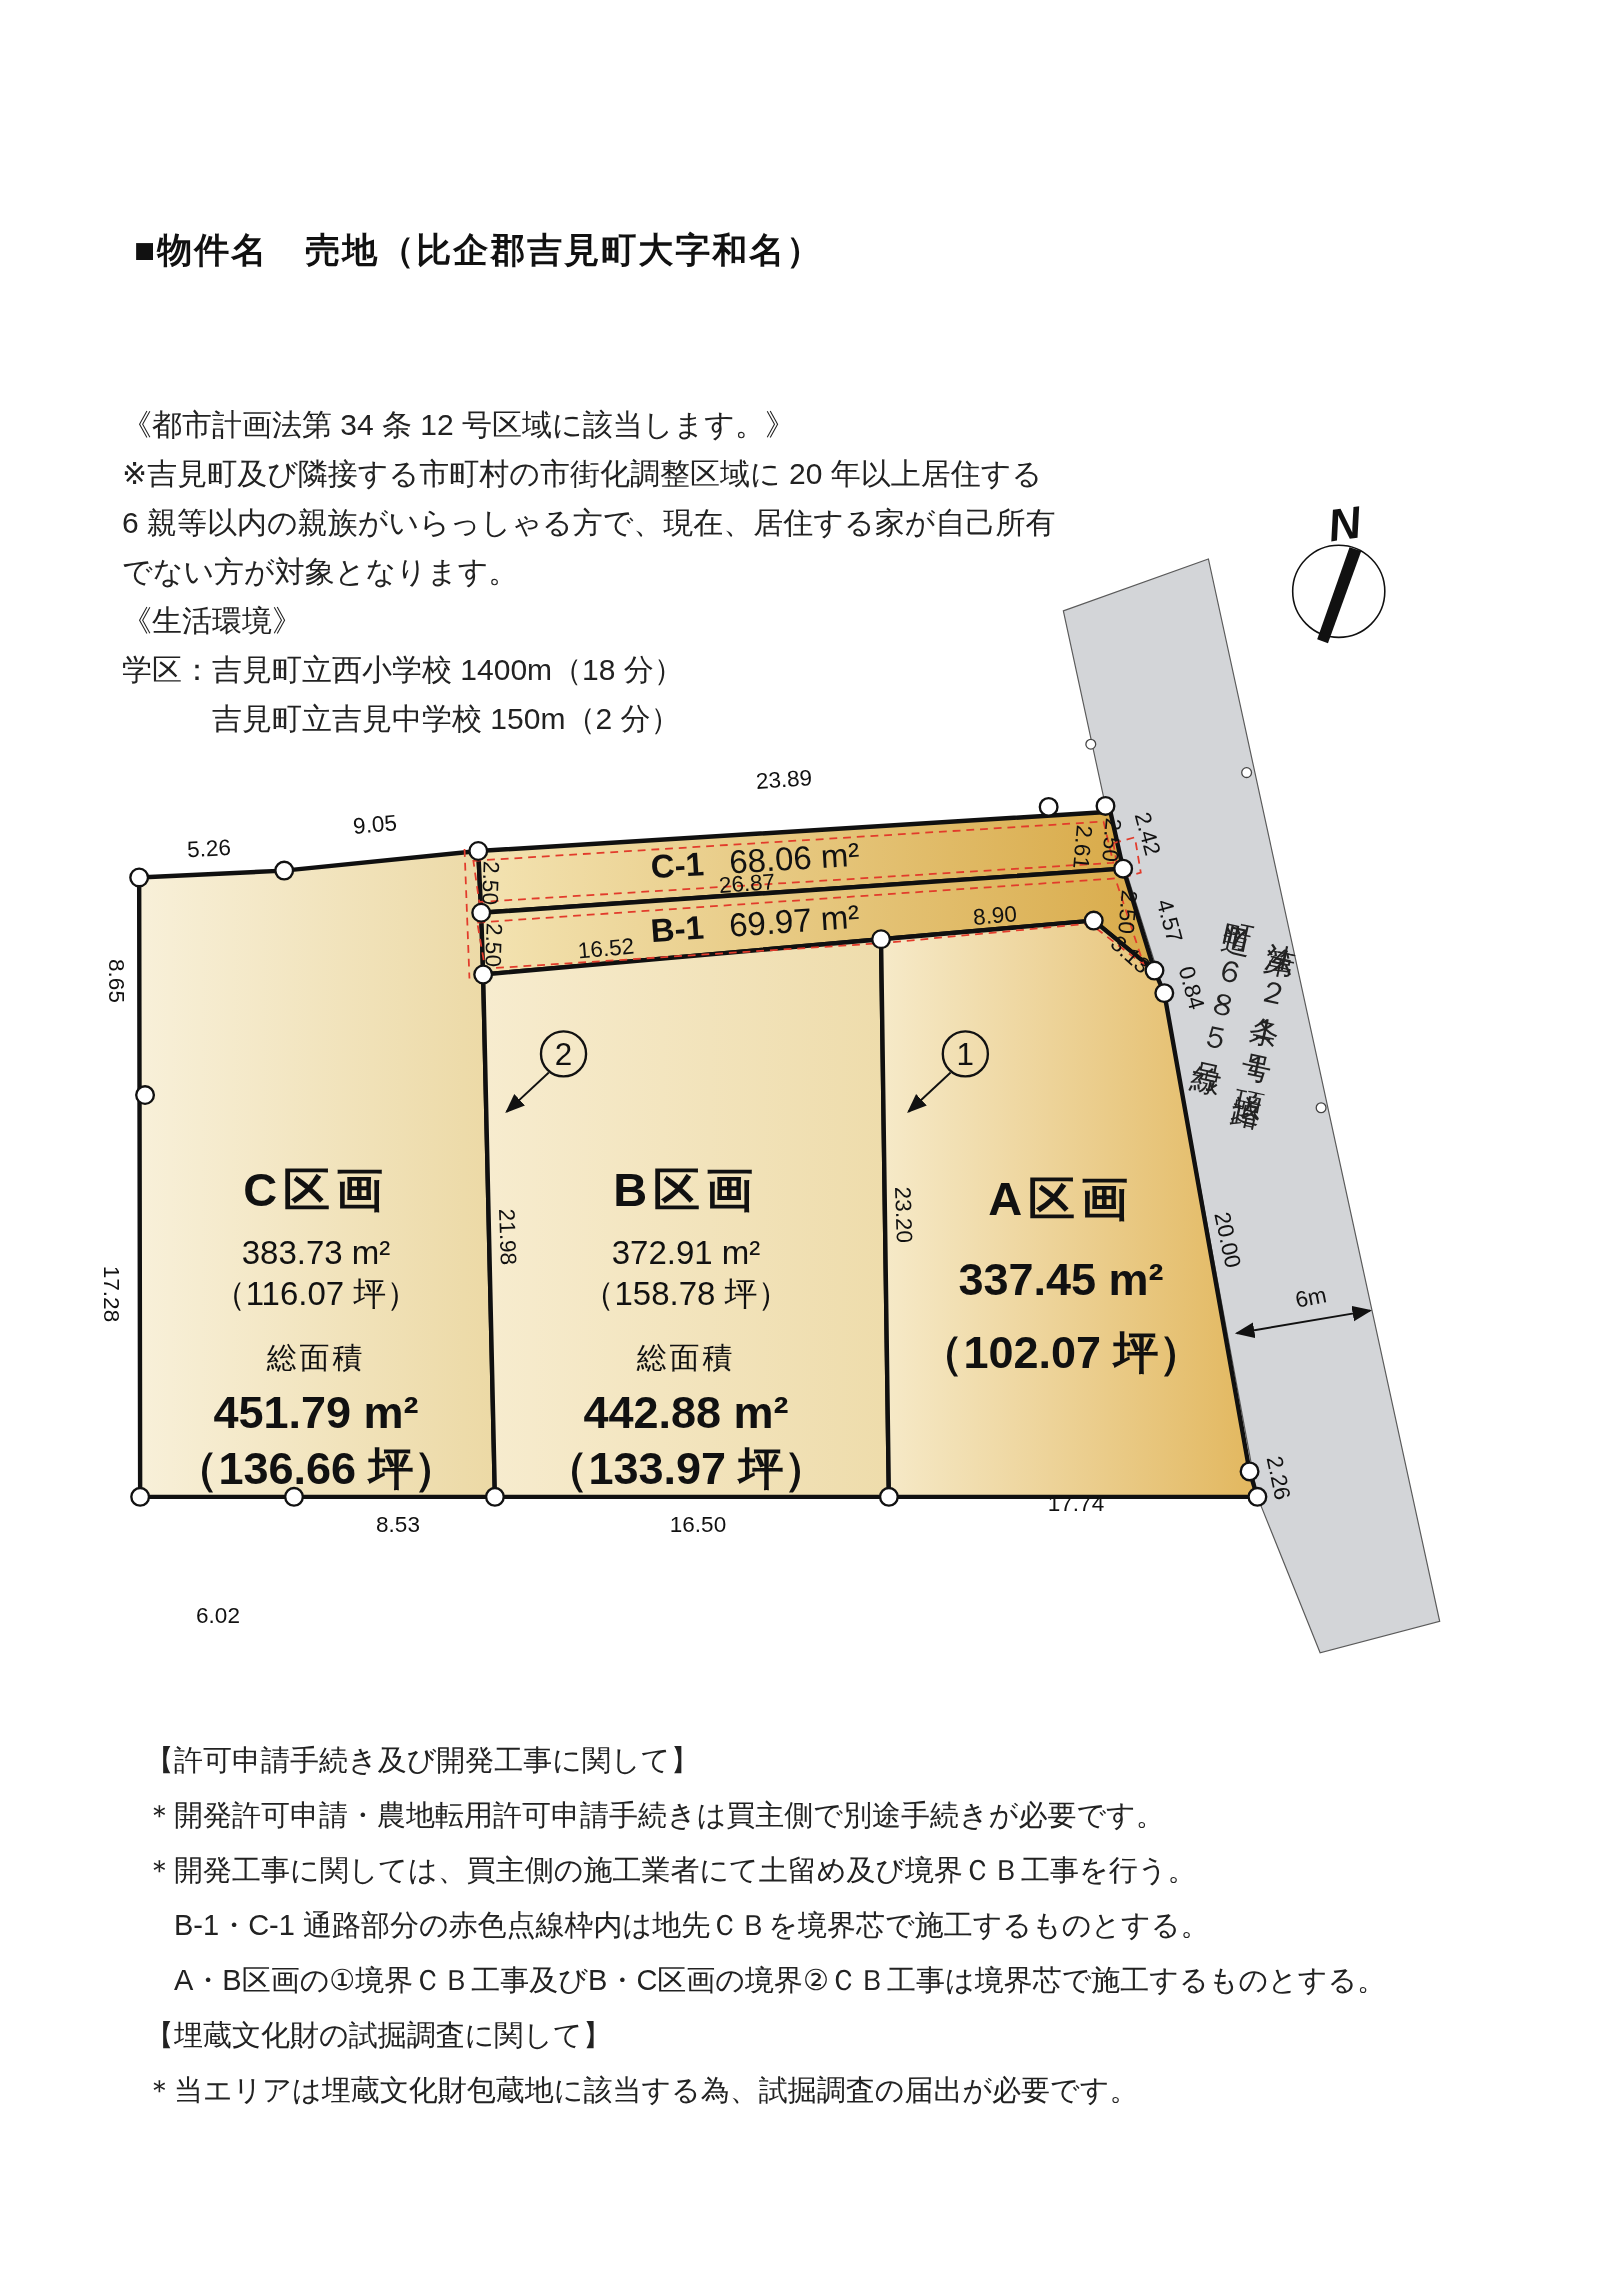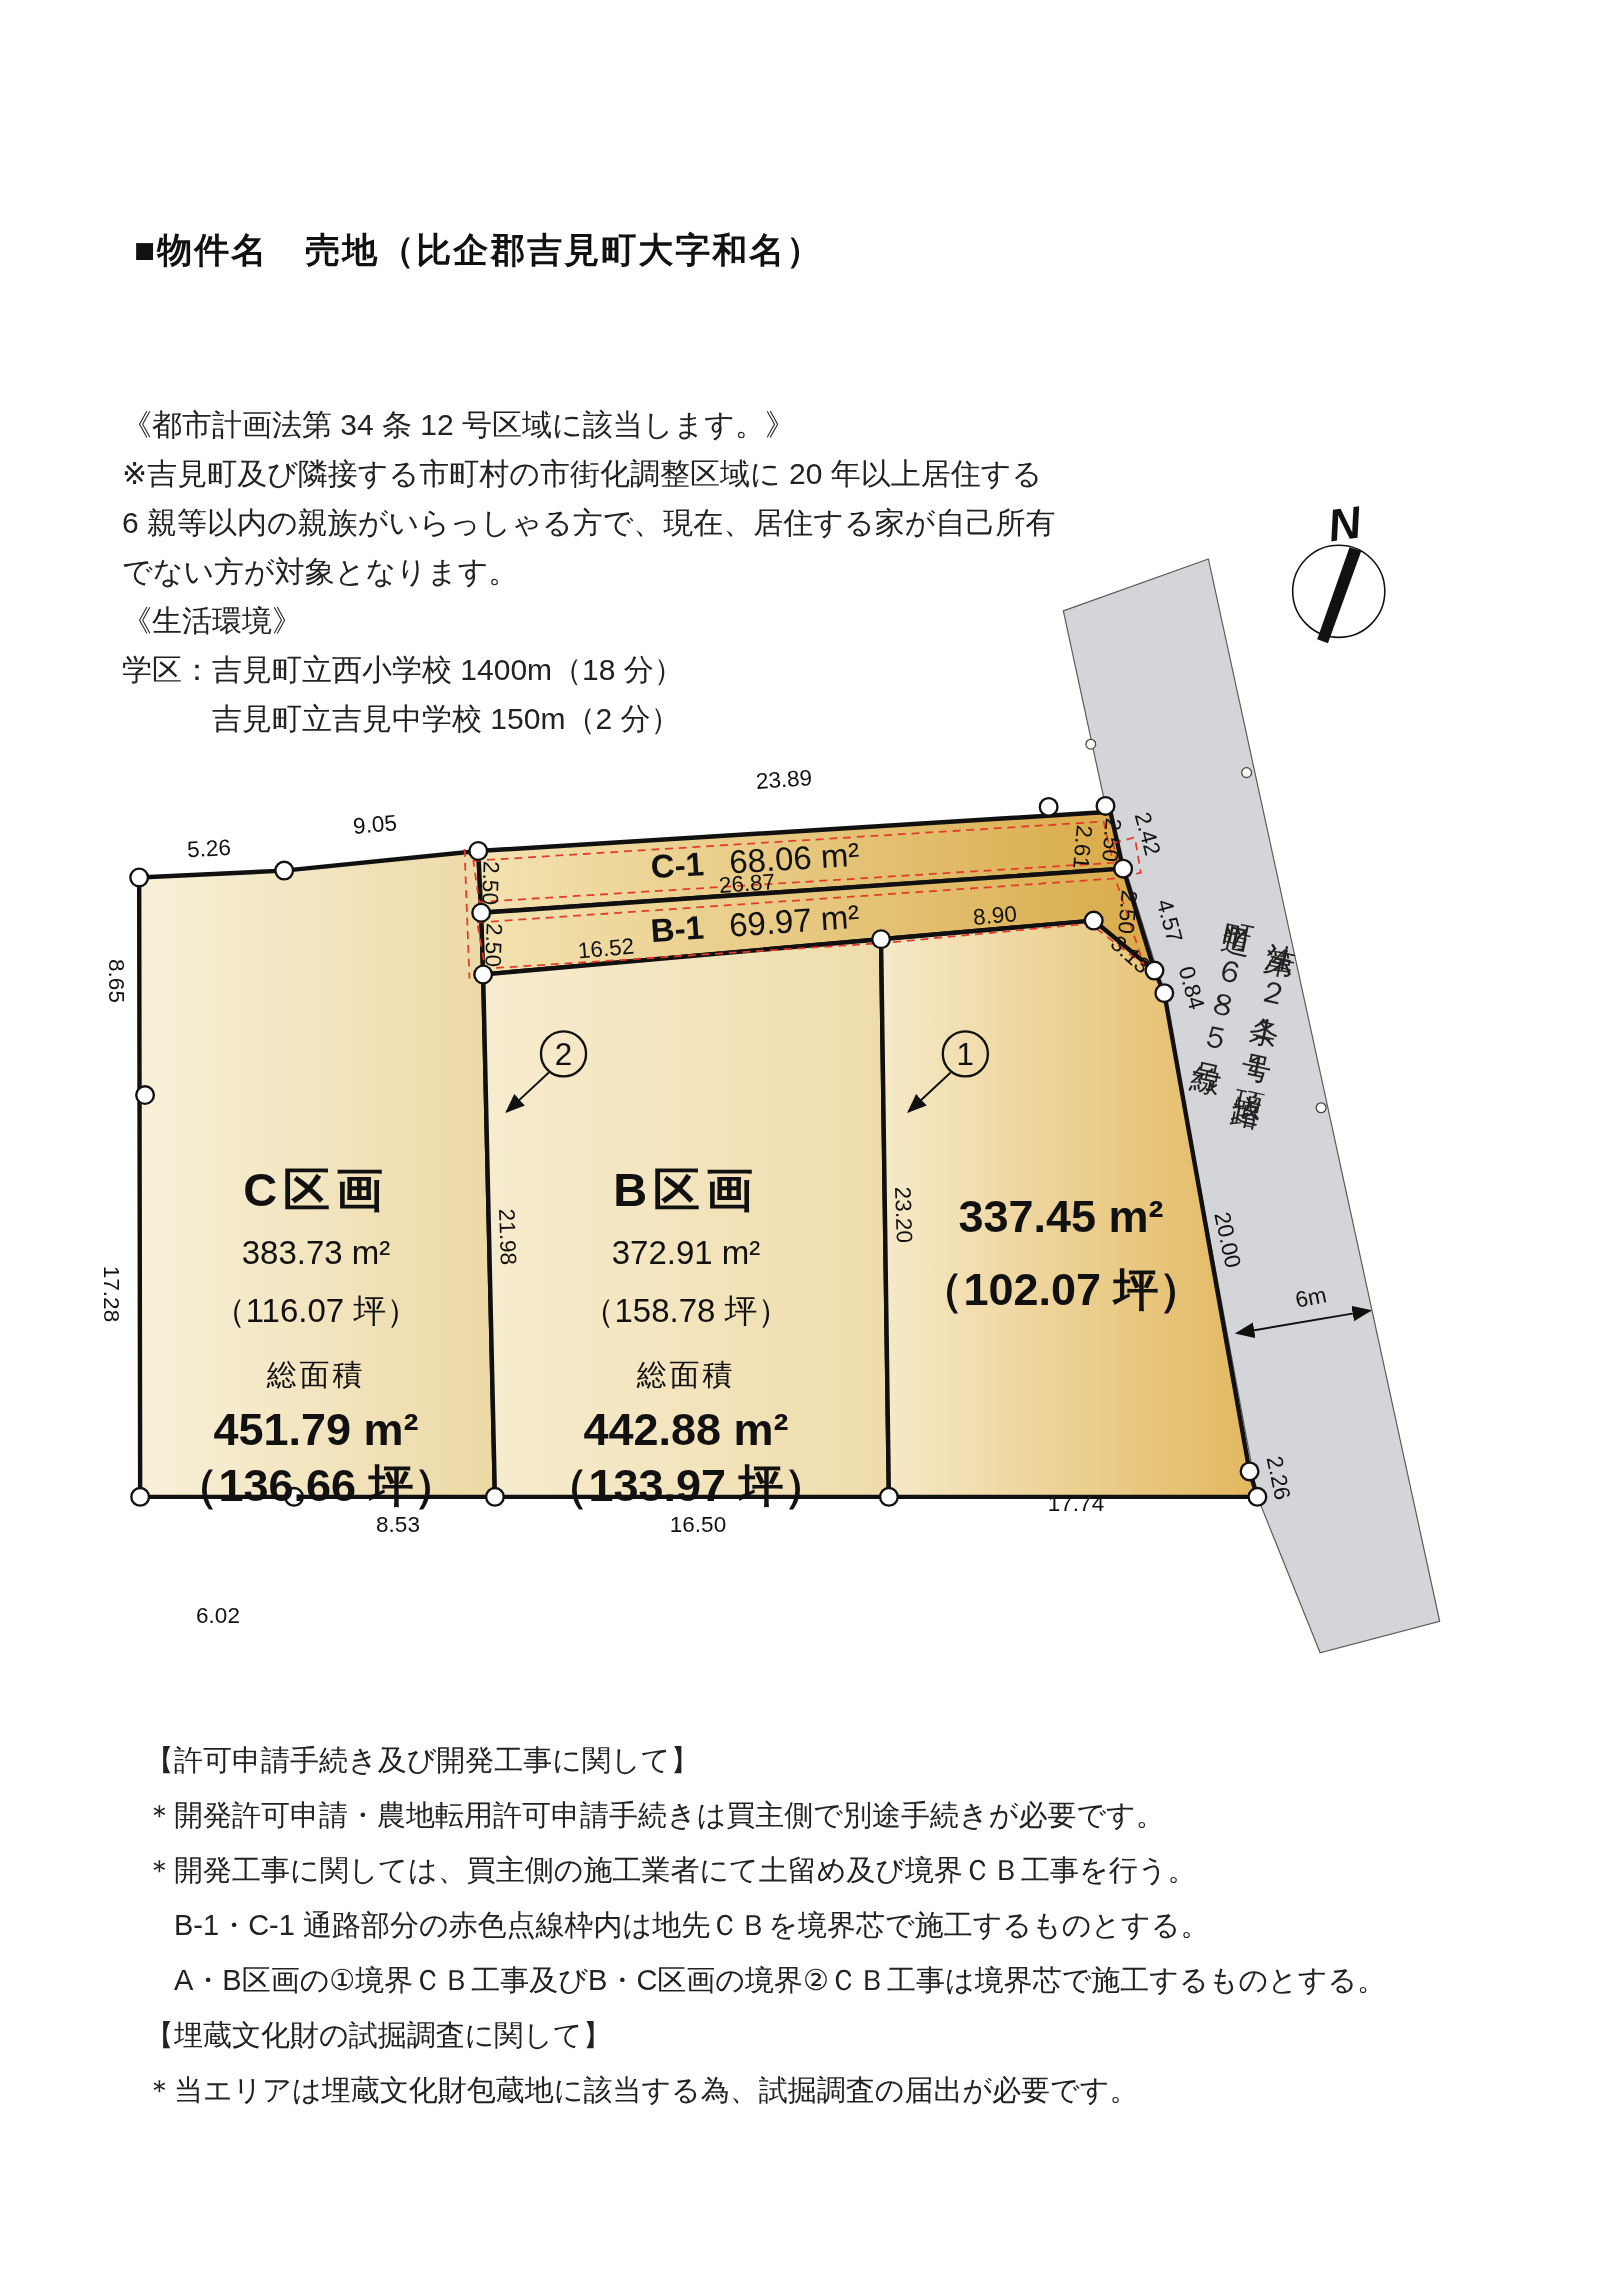--- a/index.html
+++ b/index.html
@@ -9,21 +9,21 @@
   .title{position:absolute;left:134px;top:227px;font-size:35px;font-weight:bold;letter-spacing:2px;margin:0;}
   .notes{position:absolute;left:122px;top:400px;font-size:30px;line-height:49px;color:#222;font-weight:400;white-space:pre;}
   .remarks{position:absolute;left:145px;top:1733px;font-size:29px;line-height:55px;color:#222;white-space:pre;}
   .dim{position:absolute;white-space:nowrap;font-size:22.5px;color:#111;}
   .strip-label{position:absolute;white-space:nowrap;}
   .strip-name{font-size:33px;font-weight:bold;margin-right:25.5px;}
   .strip-area{font-size:33px;}
   .parcel-label{position:absolute;text-align:center;}
   .p-name{font-size:47px;font-weight:bold;letter-spacing:5.9px;text-align:center;}
   .p-area{font-size:33px;margin-top:11.8px;}
-  .p-tsubo{font-size:33px;margin-top:17px;}
+  .p-tsubo{font-size:33px;margin-top:0;}
   .p-soumen{font-size:30px;margin-top:21.6px;letter-spacing:2.9px;}
   .p-total{font-size:45px;font-weight:bold;margin-top:7.8px;}
   .p-total-tsubo{font-size:45px;font-weight:bold;}
   .p-area-big{font-size:45px;font-weight:bold;margin-top:23px;}
   .p-tsubo-big{font-size:45px;font-weight:bold;margin-top:17px;}
   .road-text{position:absolute;writing-mode:vertical-rl;text-orientation:mixed;
              font-size:30px;letter-spacing:3.9px;color:#222;transform-origin:top center;transform:rotate(12.5deg);}
   .line{white-space:pre;}
 </style>
 </head>
@@ -170,20 +170,21 @@
   <div class="parcel-label" style="left:686px;top:1159px;transform:translateX(-50%);">
     <div class="p-name">B区画</div>
     <div class="p-area">372.91 m²</div>
     <div class="p-tsubo">（158.78 坪）</div>
     <div class="p-soumen">総面積</div>
     <div class="p-total">442.88 m²</div>
     <div class="p-total-tsubo">（133.97 坪）</div>
   </div>
 
   <div class="parcel-label" style="left:1061px;top:1168px;transform:translateX(-50%);">
+    <div class="p-name">A区画</div>
     <div class="p-area-big">337.45 m²</div>
     <div class="p-tsubo-big">（102.07 坪）</div>
   </div>
 
   <div class="road-text" style="left:1225px;top:900px;">町道７６８５号線</div>
   <div class="road-text" style="left:1268px;top:921px;">法第４２条１号１項道路</div>
 
 </div>
 
 

